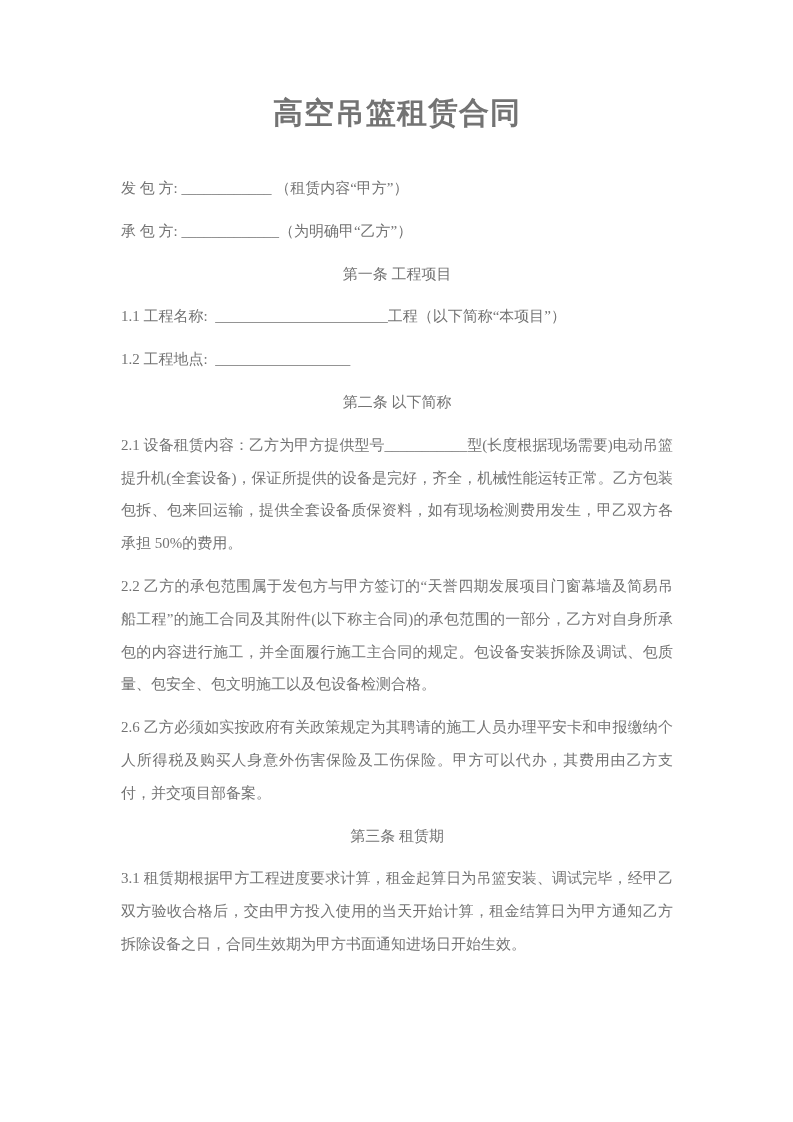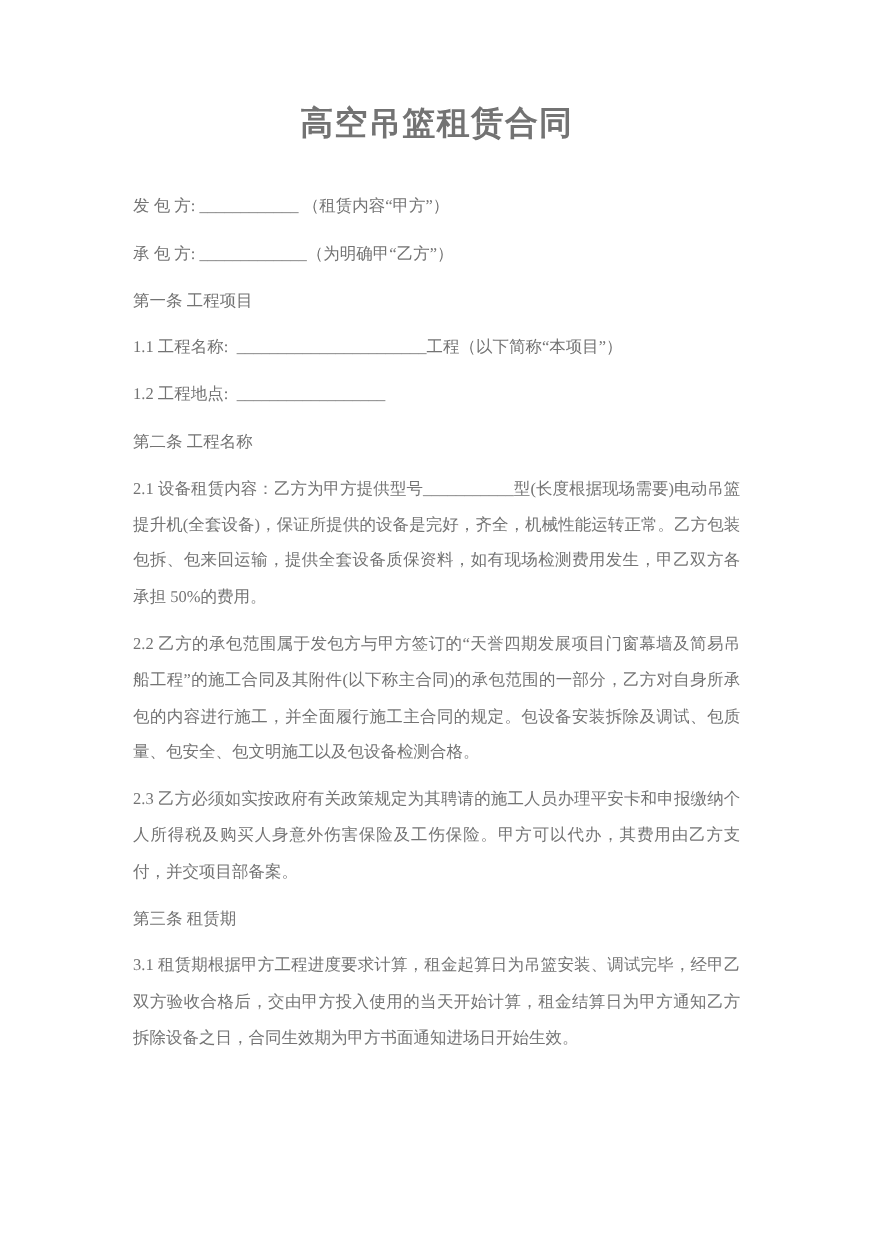--- a/index.html
+++ b/index.html
@@ -32,21 +32,21 @@
     line-height: 32.8px;
     margin: 0 0 10px 0;
     text-align: justify;
     white-space: pre-wrap;
     word-break: break-all;
   }
   .article-heading {
     font-size: 15px;
     line-height: 32.8px;
     margin: 0 0 10px 0;
-    text-align: left;
+    text-align: center;
     white-space: pre-wrap;
   }
 </style>
 </head>
 <body>
 
 <div class="page">
 
   <h1 class="doc-title">高空吊篮租赁合同</h1>
 
@@ -54,25 +54,25 @@
 
   <p class="para">承 包 方: _____________（为明确甲“乙方”）</p>
 
 
   <p class="article-heading">第一条 工程项目</p>
 
   <p class="para">1.1 工程名称:  _______________________工程（以下简称“本项目”）</p>
 
   <p class="para">1.2 工程地点:  __________________</p>
 
-  <p class="article-heading">第二条 工程名称</p>
+  <p class="article-heading">第二条 以下简称</p>
 
   <p class="para">2.1 设备租赁内容：乙方为甲方提供型号___________型(长度根据现场需要)电动吊篮提升机(全套设备)，保证所提供的设备是完好，齐全，机械性能运转正常。乙方包装包拆、包来回运输，提供全套设备质保资料，如有现场检测费用发生，甲乙双方各承担 50%的费用。</p>
 
   <p class="para">2.2 乙方的承包范围属于发包方与甲方签订的“天誉四期发展项目门窗幕墙及简易吊船工程”的施工合同及其附件(以下称主合同)的承包范围的一部分，乙方对自身所承包的内容进行施工，并全面履行施工主合同的规定。包设备安装拆除及调试、包质量、包安全、包文明施工以及包设备检测合格。</p>
 
-  <p class="para">2.3 乙方必须如实按政府有关政策规定为其聘请的施工人员办理平安卡和申报缴纳个人所得税及购买人身意外伤害保险及工伤保险。甲方可以代办，其费用由乙方支付，并交项目部备案。</p>
+  <p class="para">2.6 乙方必须如实按政府有关政策规定为其聘请的施工人员办理平安卡和申报缴纳个人所得税及购买人身意外伤害保险及工伤保险。甲方可以代办，其费用由乙方支付，并交项目部备案。</p>
 
   <p class="article-heading">第三条 租赁期</p>
 
   <p class="para">3.1 租赁期根据甲方工程进度要求计算，租金起算日为吊篮安装、调试完毕，经甲乙双方验收合格后，交由甲方投入使用的当天开始计算，租金结算日为甲方通知乙方拆除设备之日，合同生效期为甲方书面通知进场日开始生效。</p>
 
 </div>
 
 </body></html>

